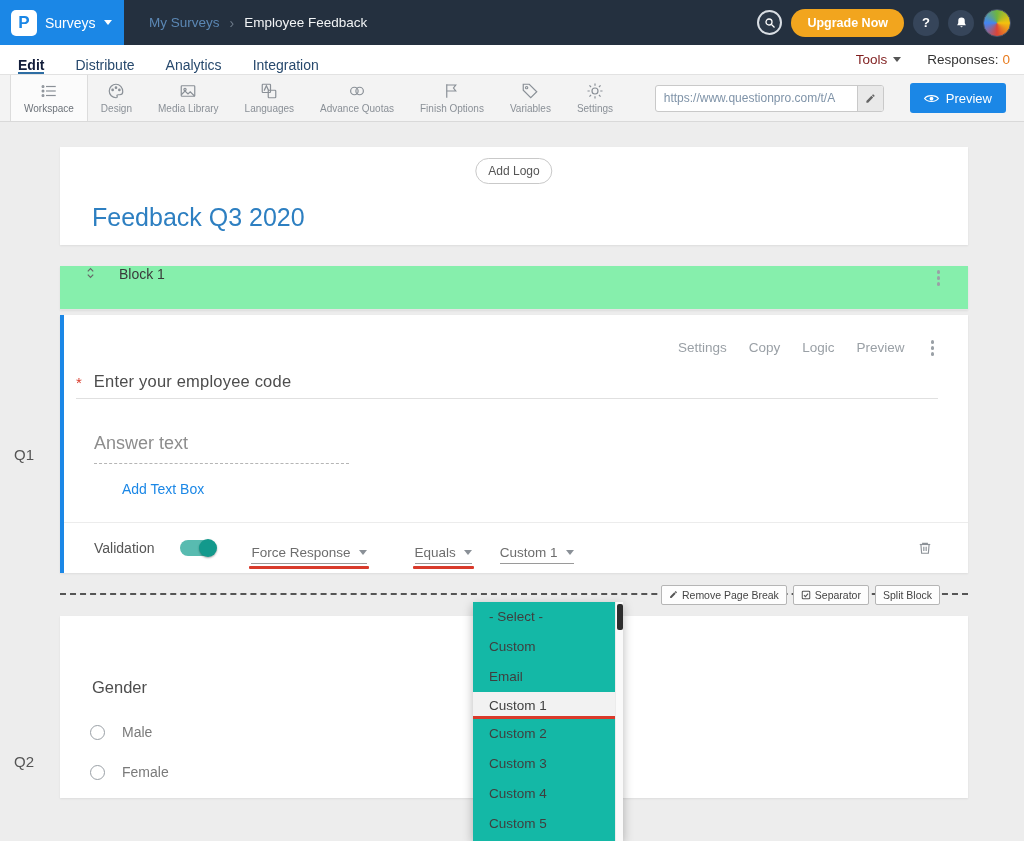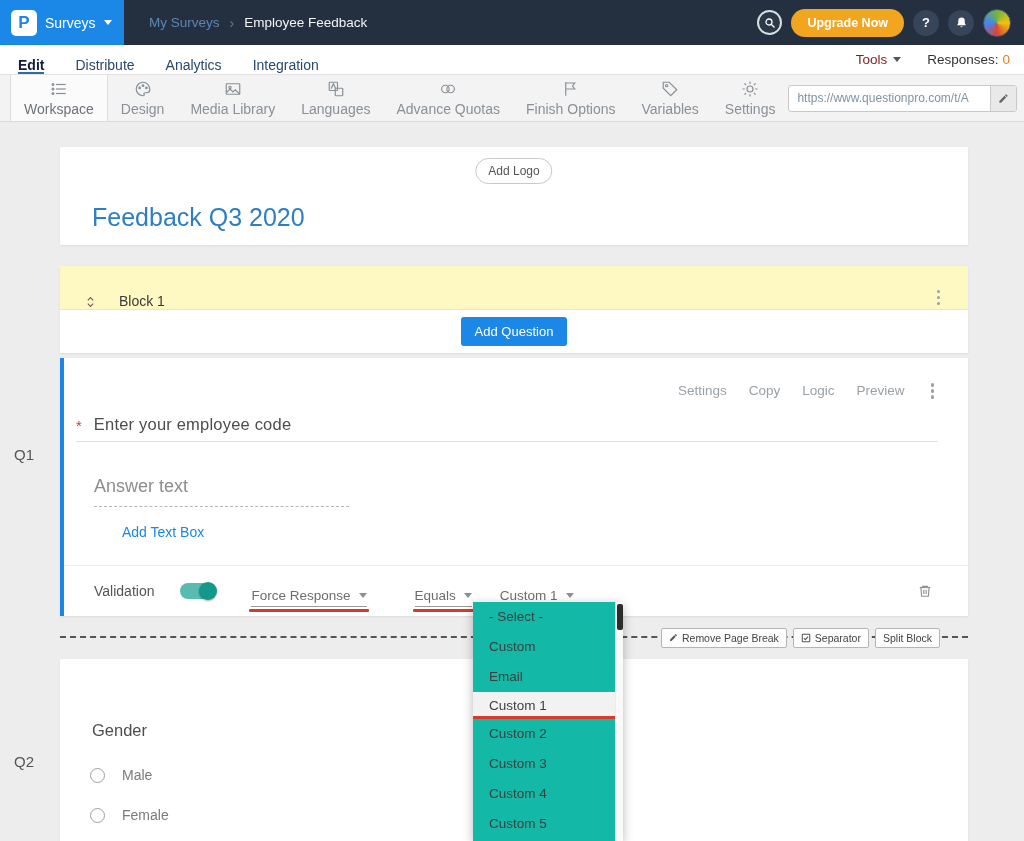--- a/index.html
+++ b/index.html
@@ -32,39 +32,39 @@
   .tabs-row { height: 30px; background: #fff; border-bottom: 1px solid #e2e2e2; display: flex; align-items: stretch; padding-left: 18px; }
   .tab { display: flex; align-items: center; margin-right: 31px; font-size: 14px; color: #27496d; cursor: pointer; border-bottom: 2px solid transparent; padding-top: 12px; }
   .tab.active { color: #121d3a; font-weight: bold; border-bottom-color: #2d6da3; }
   .tabs-right { margin-left: auto; display: flex; align-items: center; gap: 26px; padding-right: 14px; }
   .tools { display: flex; align-items: center; gap: 6px; font-size: 13.5px; color: #7f1d1d; cursor: pointer; }
   .responses { font-size: 13.5px; color: #333; }
   .responses-count { color: #e87b1e; margin-left: 4px; }
 
   
   .toolbar { height: 47px; background: #f3f3f3; border-bottom: 1px solid #d9d9d9; display: flex; align-items: stretch; padding-left: 10px; }
-  .tool-item { display: flex; flex-direction: column; align-items: center; justify-content: center; gap: 3px; padding: 0 13px; color: #8a9097; font-size: 14px; cursor: pointer; white-space: nowrap; }
+  .tool-item { display: flex; flex-direction: column; align-items: center; justify-content: center; gap: 3px; padding: 0 13px; color: #8a9097; font-size: 10px; cursor: pointer; white-space: nowrap; }
   .tool-item svg { display: block; }
   .tool-item.active { background: #fbfbfb; border-left: 1px solid #dcdcdc; border-right: 1px solid #dcdcdc; color: #6d737a; }
   .toolbar-right { margin-left: auto; display: flex; align-items: center; gap: 26px; padding-right: 18px; }
   .url-box { display: flex; width: 229px; height: 27px; border: 1px solid #c9c9c9; border-radius: 3px; background: #fff; overflow: hidden; }
   .url-input { flex: 1; border: none; outline: none; padding: 0 8px; font-size: 12px; color: #7f93a8; font-family: inherit; background: transparent; }
   .url-edit { width: 26px; background: #e9e9e9; border-left: 1px solid #c9c9c9; display: grid; place-items: center; cursor: pointer; }
   .preview-btn { height: 30px; background: #1b87e6; color: #fff; border: none; border-radius: 3px; font-size: 13px; font-family: inherit; display: flex; align-items: center; gap: 7px; padding: 0 14px; cursor: pointer; }
 
   
   .content { position: relative; }
   .card { background: #fff; box-shadow: 0 1px 2px rgba(0,0,0,0.07); }
 
   .header-card { margin: 25px 56px 0 60px; height: 98px; position: relative; }
   .add-logo-btn { position: absolute; top: 11px; left: 50%; transform: translateX(-50%); background: #fff; border: 1px solid #c9c9c9; border-radius: 13px; font-size: 12px; color: #555; padding: 5px 12px; font-family: inherit; cursor: pointer; }
   .survey-title { position: absolute; left: 32px; top: 56px; font-size: 25px; color: #2d7fc1; font-weight: 400; cursor: text; }
 
   .block-top { margin: 21px 56px 0 60px; }
-  .block-header { height: 44px; background: #fef9c3; border-bottom: 1px solid #e4e4e4; display: flex; align-items: flex-end; position: relative; }
+  .block-header { height: 44px; background: #86efac; border-bottom: 1px solid #e4e4e4; display: flex; align-items: flex-start; position: relative; }
   .collapse-icon { margin-left: 24px; cursor: pointer; display: grid; place-items: center; }
   .block-title { margin-left: 22px; font-size: 14px; color: #3a3a3a; }
   .kebab { display: flex; flex-direction: column; gap: 2.5px; cursor: pointer; padding: 4px; }
   .kebab i { width: 3.5px; height: 3.5px; border-radius: 50%; background: #9aa0a6; }
   .block-header .kebab { position: absolute; right: 24px; }
   .add-question-row { height: 43px; background: #fff; display: flex; align-items: center; justify-content: center; }
   .add-question-btn { background: #1b87e6; color: #fff; border: none; border-radius: 3px; font-size: 13px; font-family: inherit; padding: 7px 14px; cursor: pointer; }
 
   .q1-card { margin: 5px 56px 0 60px; height: 258px; border-left: 4px solid #1b87e6; position: relative; }
   .q1-actions { position: absolute; top: 21px; right: 30px; display: flex; align-items: center; gap: 22px; font-size: 13.5px; color: #9aa0a6; }
@@ -285,23 +285,20 @@
             <polyline points="7,15 12,20 17,15"></polyline>
           </svg>
       </span>
       <span class="block-title">Block 1</span>
       <span class="kebab">
           <i></i>
           <i></i>
           <i></i>
         </span>
     </div>
-    <div class="add-question-row">
-      <button class="add-question-btn">Add Question</button>
-    </div>
   </section>
 
   <section class="card q1-card">
     <div class="q1-actions">
       <span>Settings</span>
       <span>Copy</span>
       <span>Logic</span>
       <span>Preview</span>
       <span class="kebab">
           <i></i>

